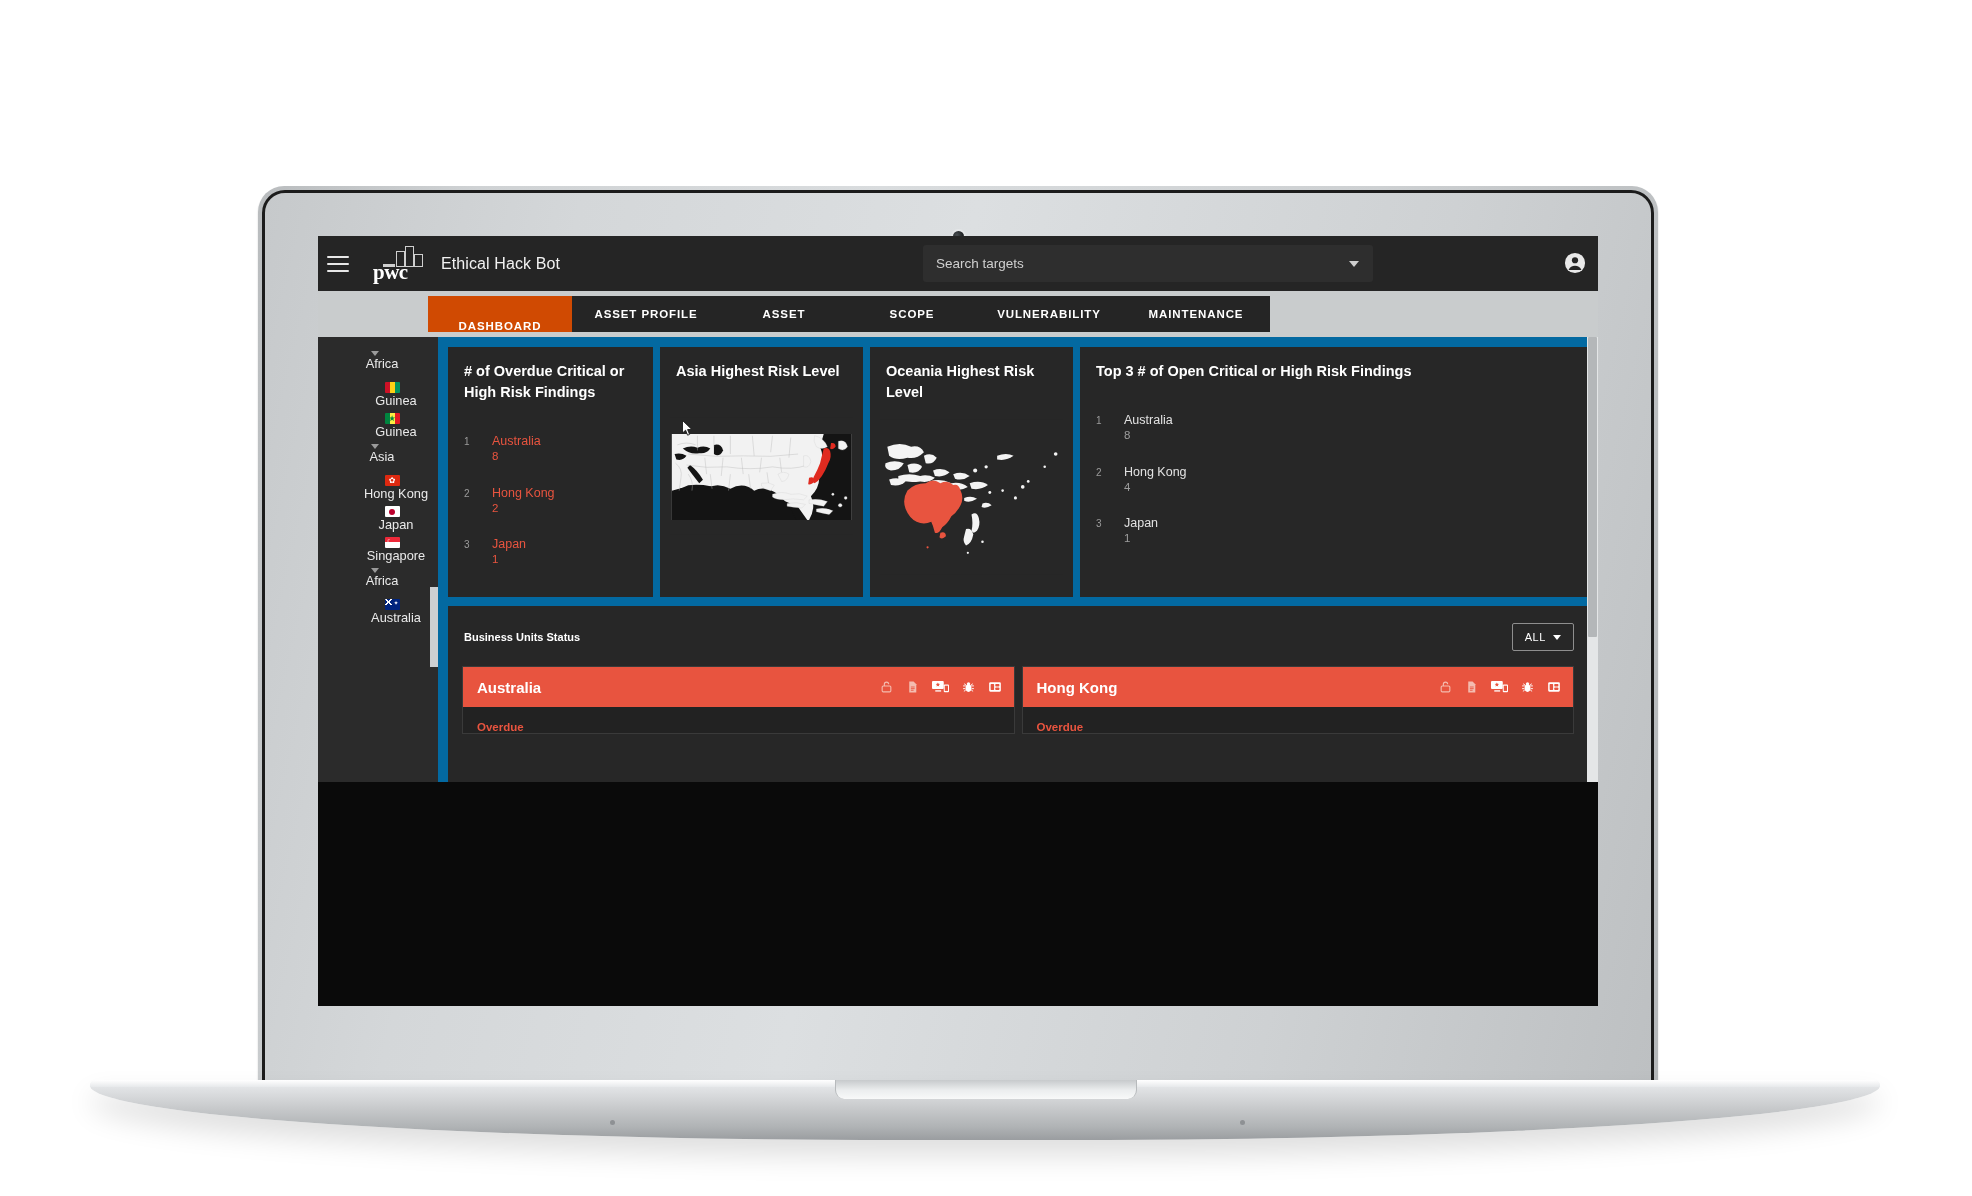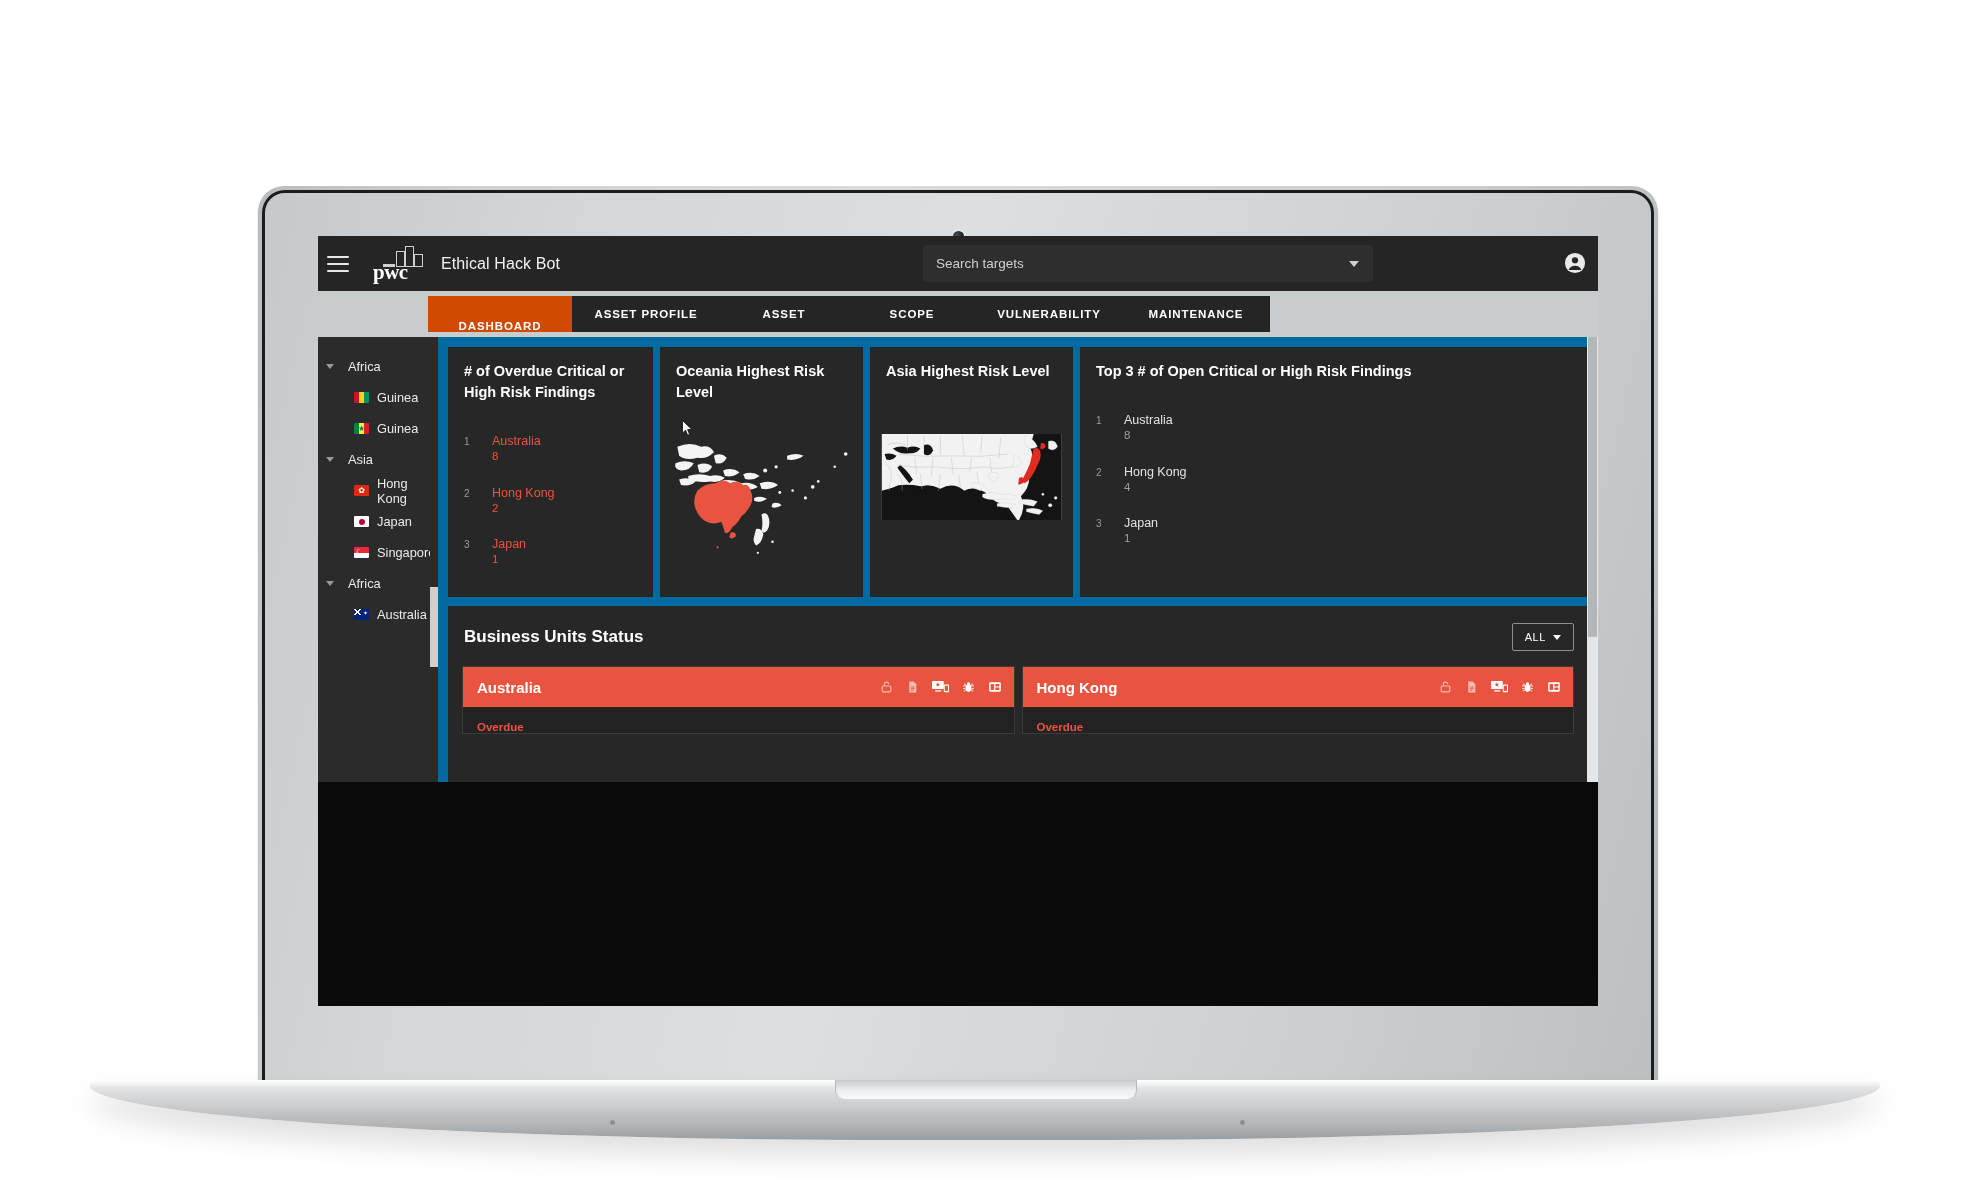--- a/index.html
+++ b/index.html
@@ -252,20 +252,21 @@
     position: relative;
   }
   .side-group, .side-item {
     display: flex;
     align-items: center;
     height: 31px;
     font-size: 12.8px;
     color: #eaeaea;
     cursor: pointer;
     padding-left: 8px;
+    flex-direction: column;
   }
   .side-caret {
     width: 0; height: 0;
     border-left: 4.5px solid transparent;
     border-right: 4.5px solid transparent;
     border-top: 5px solid #9a9a9a;
     margin-right: 14px;
     flex: 0 0 auto;
   }
   .side-group-label { margin-left: 0px; }
@@ -354,21 +355,21 @@
     height: 190px;
     position: relative;
     overflow: hidden;
   }
   .bu-head {
     display: flex;
     align-items: center;
     justify-content: space-between;
     padding: 17px 14px 0 16px;
   }
-  .bu-title { color: #ffffff; font-size: 17px; font-weight: bold; }
+  .bu-title { color: #ffffff; font-size: 11px; font-weight: bold; }
   .bu-filter {
     border: 1px solid #8e8e8e;
     border-radius: 2px;
     color: #ffffff;
     font-size: 11px;
     letter-spacing: 0.6px;
     padding: 7px 12px;
     display: flex;
     align-items: center;
     gap: 7px;
@@ -573,20 +574,87 @@
                   </div>
                 </div>
                 <div class="rank-row">
                   <div class="rank-num">3</div>
                   <div>
                     <div class="rank-name">Japan</div>
                     <div class="rank-val">1</div>
                   </div>
                 </div>
               </div>
+          </div>
+
+          <div class="card card-b">
+            <div class="card-title">Asia Highest Risk Level</div>
+            <div class="map-box">
+              <svg viewBox="0 0 200 128" preserveAspectRatio="xMidYMid meet">
+                <rect x="0" y="0" width="200" height="128" fill="#272727"></rect>
+
+                <g fill="#f2f2f2" stroke="#c9c9c9" stroke-width="0.4">
+                  <path d="M2 18 L198 18 L198 112 L2 112 Z" fill="#f2f2f2" stroke="none"></path>
+                </g>
+
+                <g fill="#141414">
+                  <path d="M2 18 L2 112 L46 112 L44 96 Q36 82 34 70 Q26 58 22 48 Q14 36 8 26 Z" opacity="0"></path>
+
+                  <path d="M14 34 Q22 30 30 33 Q38 30 44 34 Q40 40 32 39 Q22 41 14 34 Z"></path>
+                  <path d="M5 40 Q12 38 18 42 Q14 48 7 46 Z"></path>
+                  <path d="M48 30 Q56 28 58 36 Q54 44 48 40 Z"></path>
+
+                  <path d="M22 52 Q30 58 36 68 L32 72 Q24 62 19 55 Z"></path>
+
+                  <path d="M20 74 Q42 72 58 80 Q74 76 86 84 Q100 80 112 86 Q128 92 140 98 L150 112 L2 112 L2 82 Q10 78 20 74 Z"></path>
+
+                  <path d="M150 18 L198 18 L198 112 L150 112 Q156 100 150 88 Q162 78 160 64 Q168 50 162 38 Q156 28 150 18 Z" opacity="0"></path>
+                </g>
+
+                <g fill="#141414">
+                  <path d="M2 80 Q20 74 38 78 Q52 70 66 78 Q80 70 92 80 Q104 74 118 84 Q130 94 138 112 L2 112 Z"></path>
+                  <path d="M168 18 L198 18 L198 112 L152 112 Q160 98 154 86 Q166 74 162 60 Q170 46 164 32 Z"></path>
+                </g>
+
+                <g stroke="#b8b8b8" stroke-width="0.45" fill="none">
+                  <path d="M30 20 L30 36 M48 20 L48 32 M66 20 L66 40 M90 20 L92 42 M112 20 L110 38 M132 22 L130 44"></path>
+                  <path d="M20 40 Q50 44 80 42 Q110 44 140 40"></path>
+                  <path d="M38 44 L40 62 M58 44 L56 64 M78 44 L80 62 M100 44 L98 60 M120 44 L122 60"></path>
+                  <path d="M18 52 Q40 56 62 54 Q88 58 112 54 Q134 58 150 52"></path>
+                  <path d="M44 62 L46 78 M66 62 L64 80 M86 62 L88 78 M106 60 L108 74"></path>
+                  <path d="M8 30 Q18 26 28 30"></path>
+                  <path d="M6 50 Q14 56 12 66 L10 80"></path>
+                  <path d="M20 62 Q26 70 24 80"></path>
+                </g>
+
+                <g fill="#f2f2f2" stroke="#c9c9c9" stroke-width="0.3">
+                  <path d="M112 84 Q122 80 132 84 Q142 82 150 86 L146 90 Q134 88 124 90 Q116 90 112 87 Z"></path>
+                  <path d="M128 94 Q138 92 148 95 L144 99 Q134 98 128 97 Z"></path>
+                  <path d="M152 90 Q162 88 172 92 L168 97 Q158 95 152 94 Z"></path>
+                  <path d="M160 100 Q170 98 178 102 L174 106 Q164 104 160 103 Z"></path>
+                  <path d="M100 72 Q108 70 114 74 L110 80 Q102 78 100 75 Z"></path>
+                  <path d="M118 62 Q124 58 130 62 Q128 70 122 70 Z"></path>
+                  <circle cx="186" cy="96" r="2"></circle>
+                  <circle cx="192" cy="88" r="1.6"></circle>
+                  <circle cx="178" cy="84" r="1.3"></circle>
+                </g>
+
+                <g fill="#f2f2f2" stroke="#c9c9c9" stroke-width="0.3">
+                  <path d="M146 42 Q152 40 154 48 Q152 56 146 54 Z"></path>
+                  <path d="M158 20 Q168 22 172 32 Q166 36 160 32 Q156 26 158 20 Z"></path>
+                  <path d="M184 26 Q192 24 194 32 Q190 38 184 34 Z"></path>
+                </g>
+
+                <g fill="#e02b20">
+                  <path d="M168 34 Q173 32 175 37 Q177 44 173 50 Q170 58 166 64 Q162 70 158 72 Q155 70 157 65 Q161 58 164 50 Q166 42 168 34 Z"></path>
+                  <path d="M152 66 Q157 64 158 69 Q156 74 151 73 Z"></path>
+                  <path d="M176 28 Q181 27 181 32 Q178 36 175 34 Z"></path>
+                </g>
+              </svg>
+            </div>
           </div>
 
           <div class="card card-c">
             <div class="card-title">Oceania Highest Risk Level</div>
             <div class="map-box">
               <svg viewBox="0 0 200 170" preserveAspectRatio="xMidYMid meet">
                 <rect x="0" y="0" width="200" height="170" fill="#272727"></rect>
 
                 <g fill="#f4f4f4">
                   <path d="M8 30 Q22 24 34 30 Q44 28 48 36 Q40 44 30 42 Q18 46 10 40 Z"></path>
@@ -633,87 +701,20 @@
                            Q48 116 40 112
                            Q32 108 28 98
                            Q24 88 30 78 Z"></path>
                   <path d="M66 124 Q72 122 72 128 Q68 132 65 129 Z"></path>
                   <circle cx="52" cy="140" r="1.2"></circle>
                 </g>
               </svg>
             </div>
           </div>
 
-          <div class="card card-b">
-            <div class="card-title">Asia Highest Risk Level</div>
-            <div class="map-box">
-              <svg viewBox="0 0 200 128" preserveAspectRatio="xMidYMid meet">
-                <rect x="0" y="0" width="200" height="128" fill="#272727"></rect>
-
-                <g fill="#f2f2f2" stroke="#c9c9c9" stroke-width="0.4">
-                  <path d="M2 18 L198 18 L198 112 L2 112 Z" fill="#f2f2f2" stroke="none"></path>
-                </g>
-
-                <g fill="#141414">
-                  <path d="M2 18 L2 112 L46 112 L44 96 Q36 82 34 70 Q26 58 22 48 Q14 36 8 26 Z" opacity="0"></path>
-
-                  <path d="M14 34 Q22 30 30 33 Q38 30 44 34 Q40 40 32 39 Q22 41 14 34 Z"></path>
-                  <path d="M5 40 Q12 38 18 42 Q14 48 7 46 Z"></path>
-                  <path d="M48 30 Q56 28 58 36 Q54 44 48 40 Z"></path>
-
-                  <path d="M22 52 Q30 58 36 68 L32 72 Q24 62 19 55 Z"></path>
-
-                  <path d="M20 74 Q42 72 58 80 Q74 76 86 84 Q100 80 112 86 Q128 92 140 98 L150 112 L2 112 L2 82 Q10 78 20 74 Z"></path>
-
-                  <path d="M150 18 L198 18 L198 112 L150 112 Q156 100 150 88 Q162 78 160 64 Q168 50 162 38 Q156 28 150 18 Z" opacity="0"></path>
-                </g>
-
-                <g fill="#141414">
-                  <path d="M2 80 Q20 74 38 78 Q52 70 66 78 Q80 70 92 80 Q104 74 118 84 Q130 94 138 112 L2 112 Z"></path>
-                  <path d="M168 18 L198 18 L198 112 L152 112 Q160 98 154 86 Q166 74 162 60 Q170 46 164 32 Z"></path>
-                </g>
-
-                <g stroke="#b8b8b8" stroke-width="0.45" fill="none">
-                  <path d="M30 20 L30 36 M48 20 L48 32 M66 20 L66 40 M90 20 L92 42 M112 20 L110 38 M132 22 L130 44"></path>
-                  <path d="M20 40 Q50 44 80 42 Q110 44 140 40"></path>
-                  <path d="M38 44 L40 62 M58 44 L56 64 M78 44 L80 62 M100 44 L98 60 M120 44 L122 60"></path>
-                  <path d="M18 52 Q40 56 62 54 Q88 58 112 54 Q134 58 150 52"></path>
-                  <path d="M44 62 L46 78 M66 62 L64 80 M86 62 L88 78 M106 60 L108 74"></path>
-                  <path d="M8 30 Q18 26 28 30"></path>
-                  <path d="M6 50 Q14 56 12 66 L10 80"></path>
-                  <path d="M20 62 Q26 70 24 80"></path>
-                </g>
-
-                <g fill="#f2f2f2" stroke="#c9c9c9" stroke-width="0.3">
-                  <path d="M112 84 Q122 80 132 84 Q142 82 150 86 L146 90 Q134 88 124 90 Q116 90 112 87 Z"></path>
-                  <path d="M128 94 Q138 92 148 95 L144 99 Q134 98 128 97 Z"></path>
-                  <path d="M152 90 Q162 88 172 92 L168 97 Q158 95 152 94 Z"></path>
-                  <path d="M160 100 Q170 98 178 102 L174 106 Q164 104 160 103 Z"></path>
-                  <path d="M100 72 Q108 70 114 74 L110 80 Q102 78 100 75 Z"></path>
-                  <path d="M118 62 Q124 58 130 62 Q128 70 122 70 Z"></path>
-                  <circle cx="186" cy="96" r="2"></circle>
-                  <circle cx="192" cy="88" r="1.6"></circle>
-                  <circle cx="178" cy="84" r="1.3"></circle>
-                </g>
-
-                <g fill="#f2f2f2" stroke="#c9c9c9" stroke-width="0.3">
-                  <path d="M146 42 Q152 40 154 48 Q152 56 146 54 Z"></path>
-                  <path d="M158 20 Q168 22 172 32 Q166 36 160 32 Q156 26 158 20 Z"></path>
-                  <path d="M184 26 Q192 24 194 32 Q190 38 184 34 Z"></path>
-                </g>
-
-                <g fill="#e02b20">
-                  <path d="M168 34 Q173 32 175 37 Q177 44 173 50 Q170 58 166 64 Q162 70 158 72 Q155 70 157 65 Q161 58 164 50 Q166 42 168 34 Z"></path>
-                  <path d="M152 66 Q157 64 158 69 Q156 74 151 73 Z"></path>
-                  <path d="M176 28 Q181 27 181 32 Q178 36 175 34 Z"></path>
-                </g>
-              </svg>
-            </div>
-          </div>
-
           <div class="card card-d">
             <div class="card-title">Top 3 # of Open Critical or High Risk Findings</div>
             <div class="rank-list accent-grey" id="open-list">
                 <div class="rank-row">
                   <div class="rank-num">1</div>
                   <div>
                     <div class="rank-name">Australia</div>
                     <div class="rank-val">8</div>
                   </div>
                 </div>

